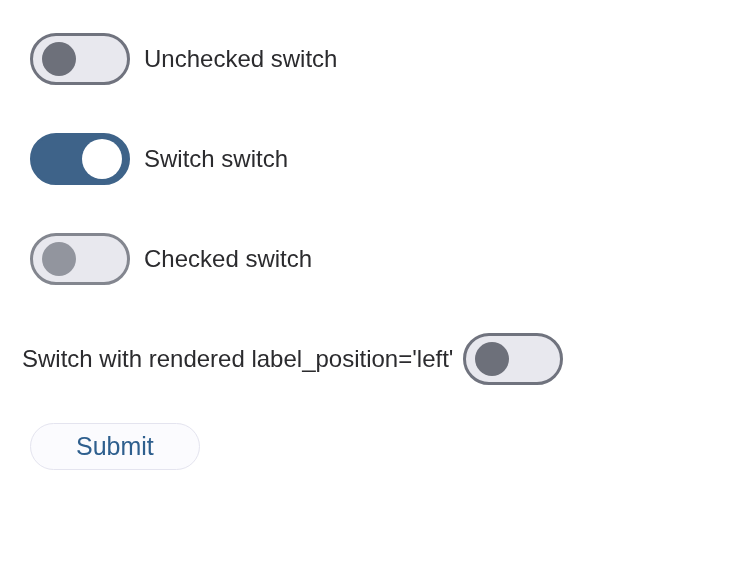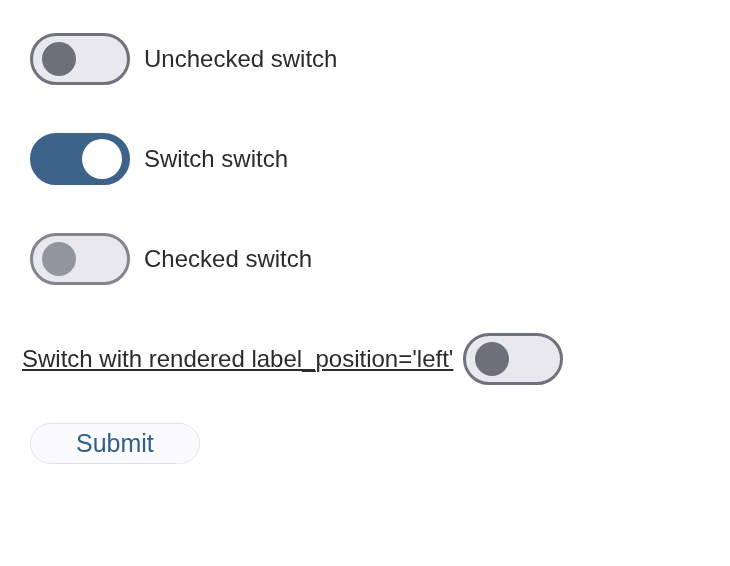--- a/index.html
+++ b/index.html
@@ -47,28 +47,28 @@
   }
   .switch.disabled { border-color: #83868f; cursor: default; }
   .switch.disabled .knob { background: #92959e; }
 
   .label {
     font-size: 24px;
     color: #2b2b2e;
     margin-left: 14px;
     white-space: nowrap;
   }
-  .row.left-label .label { margin-left: 0; margin-right: 10px; text-decoration: underline; }
+  .row.left-label .label { margin-left: 0; margin-right: 10px; }
 
   .submit-row { margin-top: 38px; }
   .submit-btn {
     display: inline-flex;
     align-items: center;
     justify-content: center;
-    height: 41px;
+    height: 47px;
     padding: 0 45px;
     border-radius: 28px;
     background: #fbfbfe;
     border: 1px solid #e4e4ef;
     color: #2e5f8e;
     font-size: 25px;
     font-family: inherit;
     cursor: pointer;
   }
 </style>

